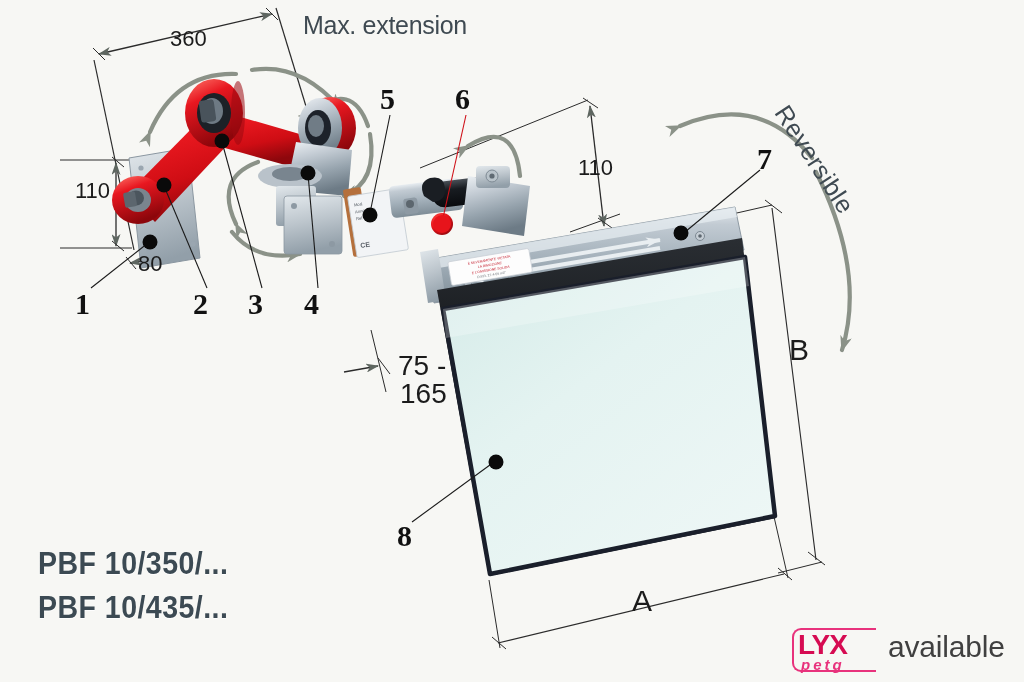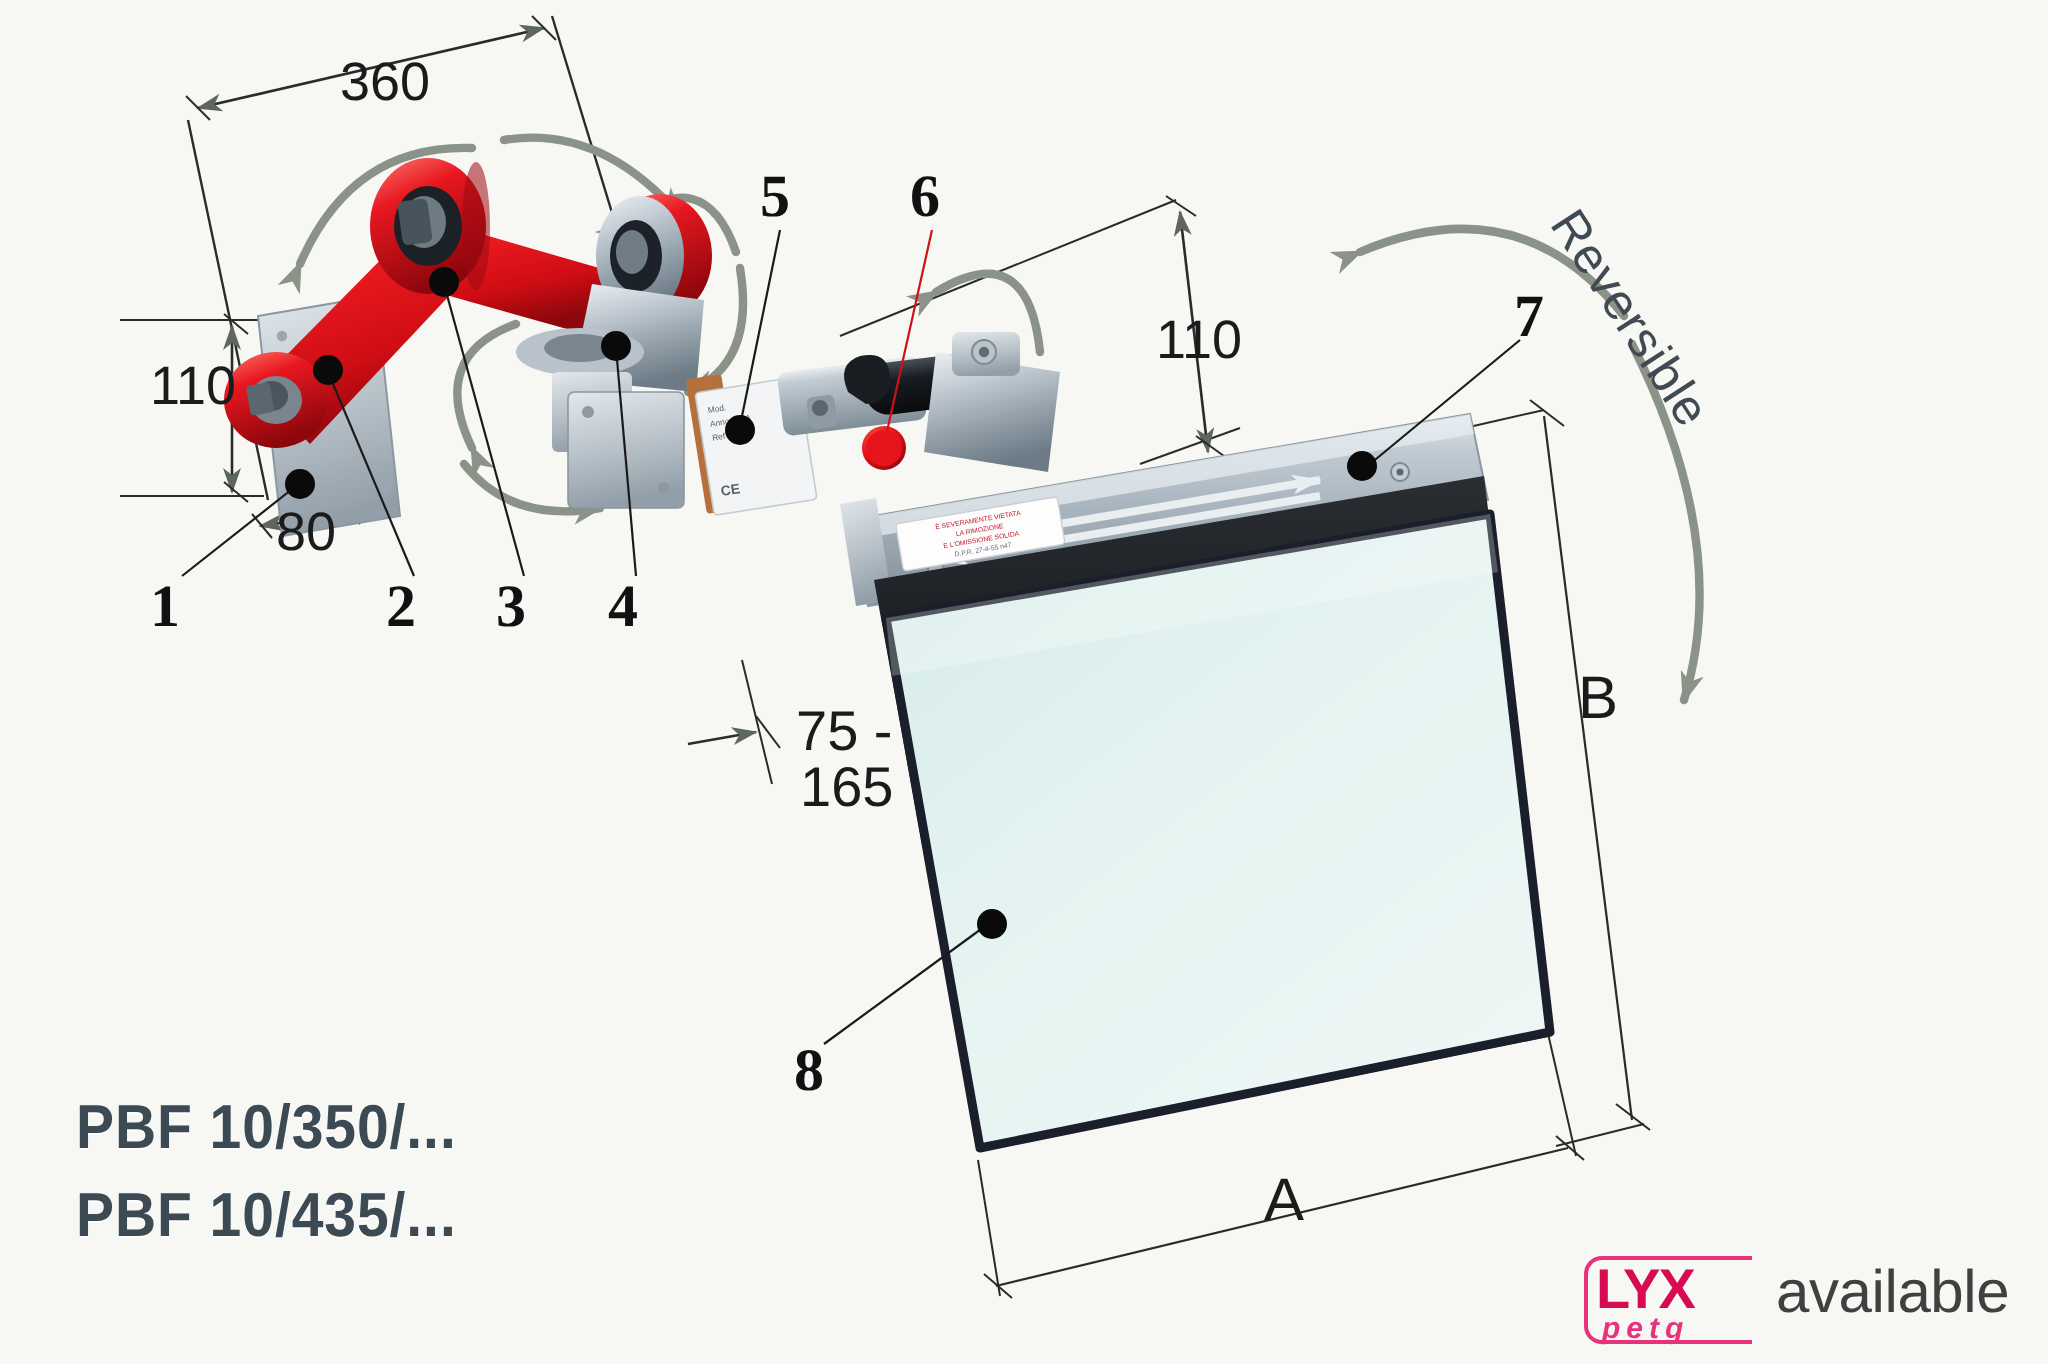--- a/index.html
+++ b/index.html
@@ -15,21 +15,21 @@
 
   .htext{position:absolute;white-space:pre;}
 
   .callout-num{
     font-family:"Liberation Serif", serif;
     font-weight:bold;font-size:30px;color:#111;
     letter-spacing:-.5px;
   }
   .dim-txt{
     font-family:"Liberation Sans", sans-serif;
-    font-size:27px;color:#1b1b1b;
+    font-size:22px;color:#1b1b1b;
   }
   .dim-txt.small{font-size:28px;line-height:27px;}
   .letter-dim{
     font-family:"Liberation Sans", sans-serif;
     font-size:30px;color:#1b1b1b;
   }
   .anno-label{
     font-family:"Liberation Sans", sans-serif;
     font-size:25px;color:#3f4a52;letter-spacing:-.3px;
   }
@@ -314,20 +314,21 @@
     <circle cx="164" cy="185" r="7.5"></circle>
     <circle cx="222" cy="141" r="7.5"></circle>
     <circle cx="308" cy="173" r="7.5"></circle>
     <circle cx="370" cy="215" r="7.5"></circle>
     <circle cx="442" cy="224" r="9" fill="#e7141b"></circle>
     <circle cx="681" cy="233" r="7.5"></circle>
     <circle cx="496" cy="462" r="7.5"></circle>
   </g>
 </svg>
 
+<div class="htext anno-label" style="left:303px;top:11px;">Max. extension</div>
 
 <div class="htext rev-label" style="left:793px;top:100px;transform:rotate(57deg);">Reversible</div>
 
 <div class="htext dim-txt" style="left:170px;top:26px;">360</div>
 
 <div class="htext dim-txt" style="left:75px;top:178px;">110</div>
 
 <div class="htext dim-txt" style="left:138px;top:251px;">80</div>
 
 <div class="htext dim-txt" style="left:578px;top:155px;">110</div>

